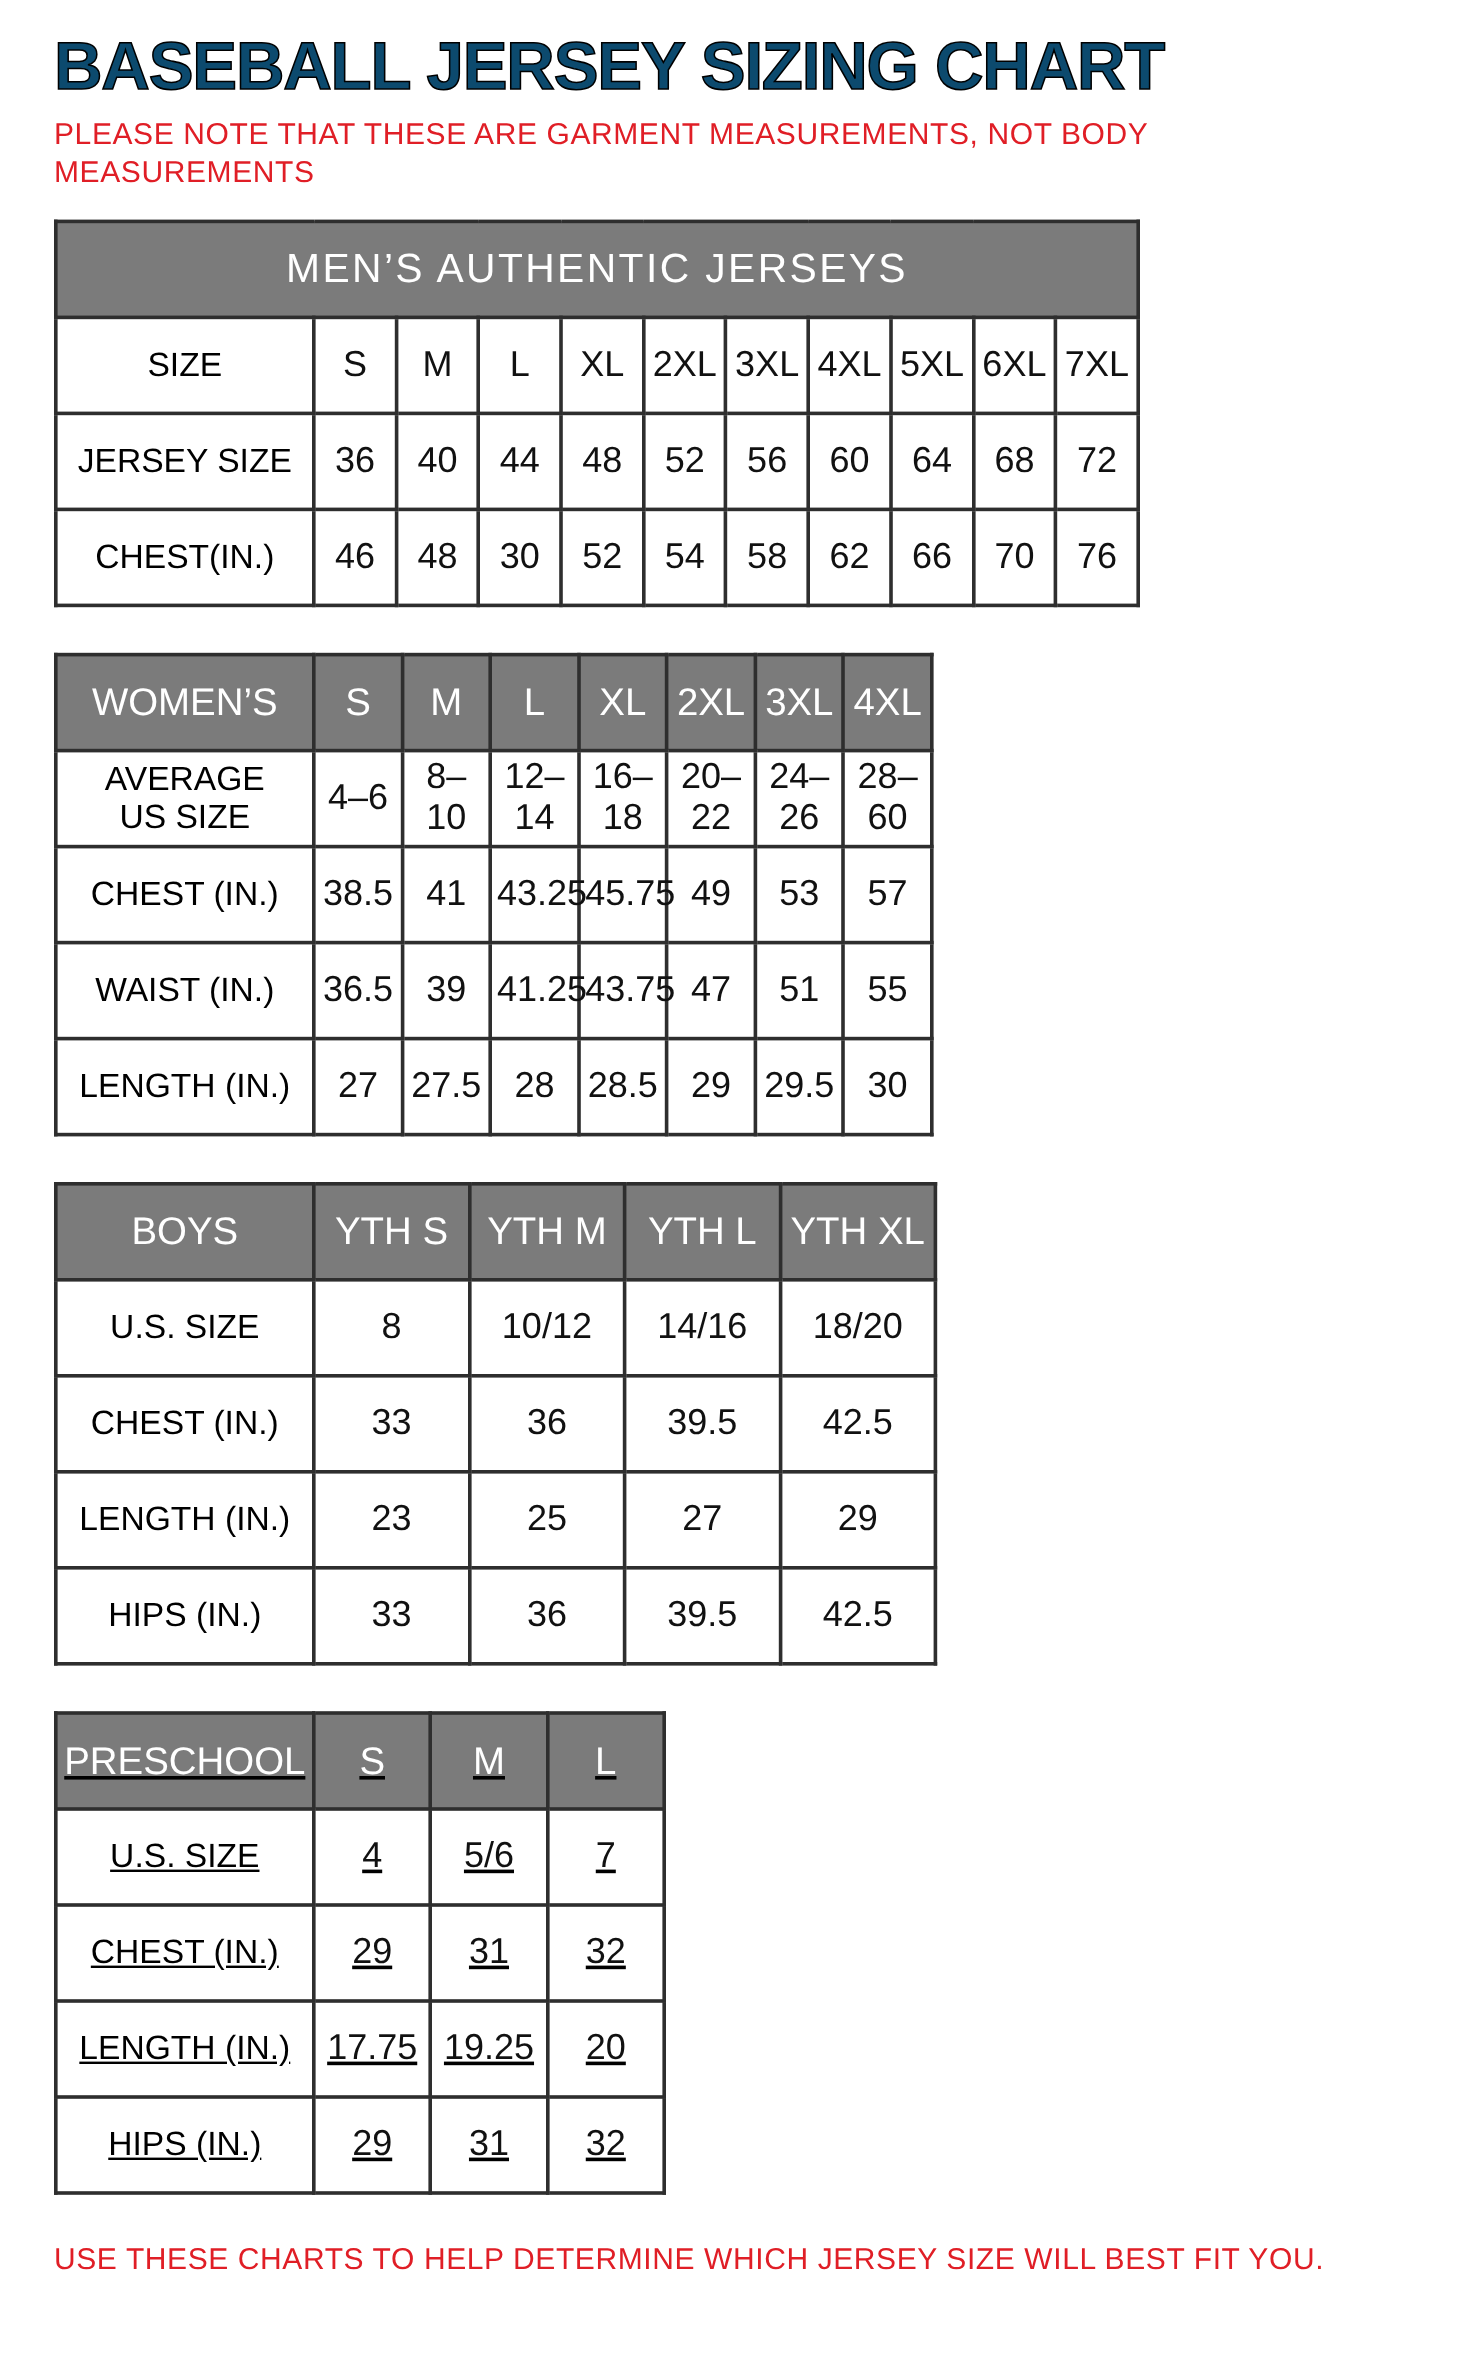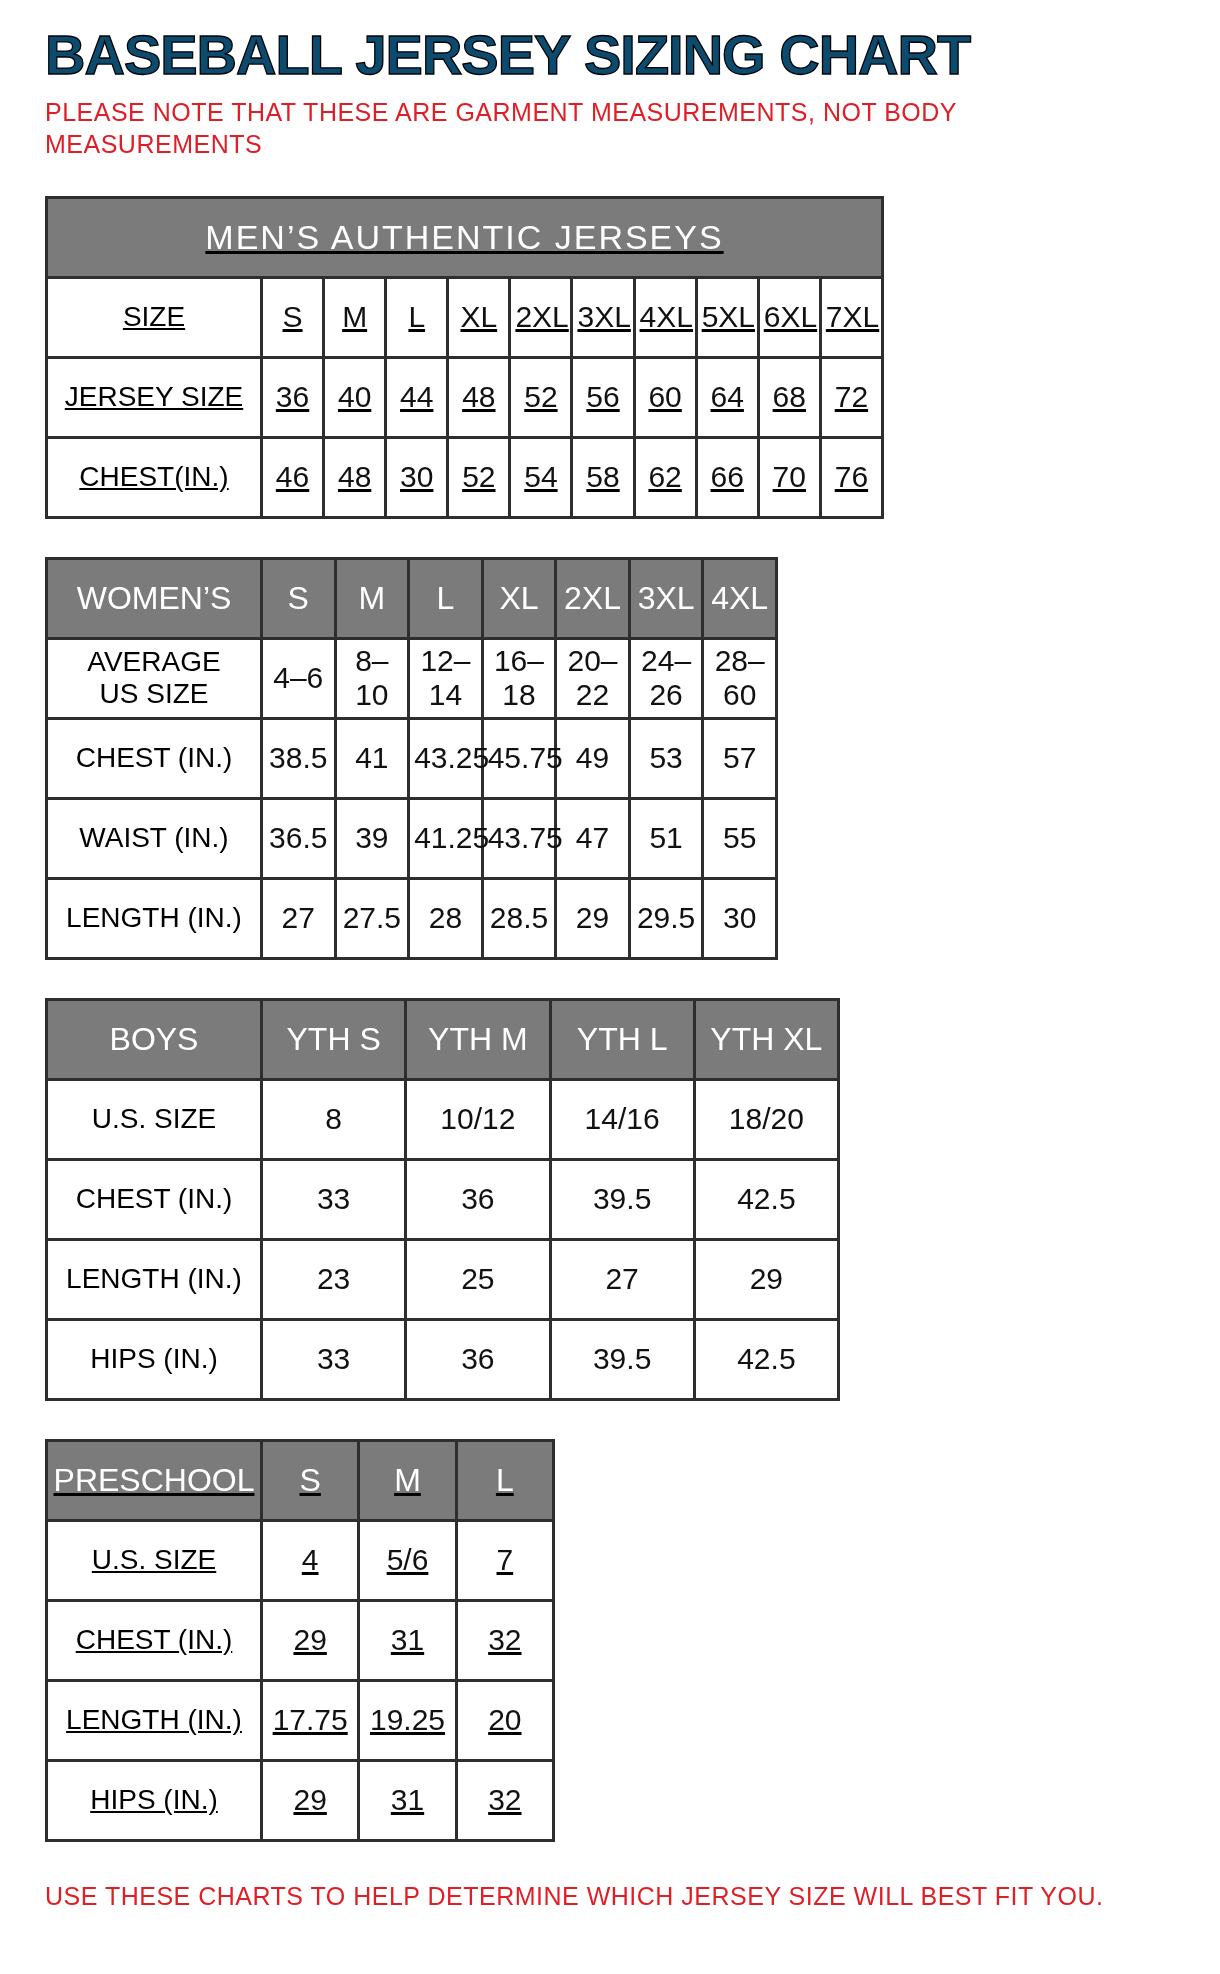--- a/index.html
+++ b/index.html
@@ -27,21 +27,21 @@
     font-weight: 900;
     letter-spacing: -1px;
     -webkit-text-stroke: 1.3px #000;
     color: #0c4a6e;
   }
   .note {
     color: var(--red);
     font-size: 25px;
     letter-spacing: 0.5px;
     line-height: 1.3;
-    margin: 0 0 35px 0;
+    margin: 0 0 22px 0;
     max-width: 960px;
   }
   .footer-note {
     margin: 0;
     max-width: none;
     white-space: nowrap;
   }
   table.tbl {
     border-collapse: collapse;
     table-layout: fixed;
@@ -67,23 +67,23 @@
     font-size: 32px;
   }
   .rowlabel {
     font-size: 28px;
     color: #000;
     white-space: pre-line;
     line-height: 1.15;
     margin-left: 20px;
   }
   .val { font-size: 30px; color: #111; }
-  .tbl-mens      { width: 839px; text-decoration: underline; }
+  .tbl-mens      { width: 905px; }
   .tbl-womens    { width: 733px; }
-  .tbl-boys      { width: 795px; }
+  .tbl-boys      { width: 736px; }
   .tbl-preschool { width: 510px; text-decoration: underline; }
   col.label-col  { width: 215px; }
 </style>
 </head>
 <body>
 
 <div class="page">
 
   <h1 class="main-title">BASEBALL JERSEY SIZING CHART</h1>
 

